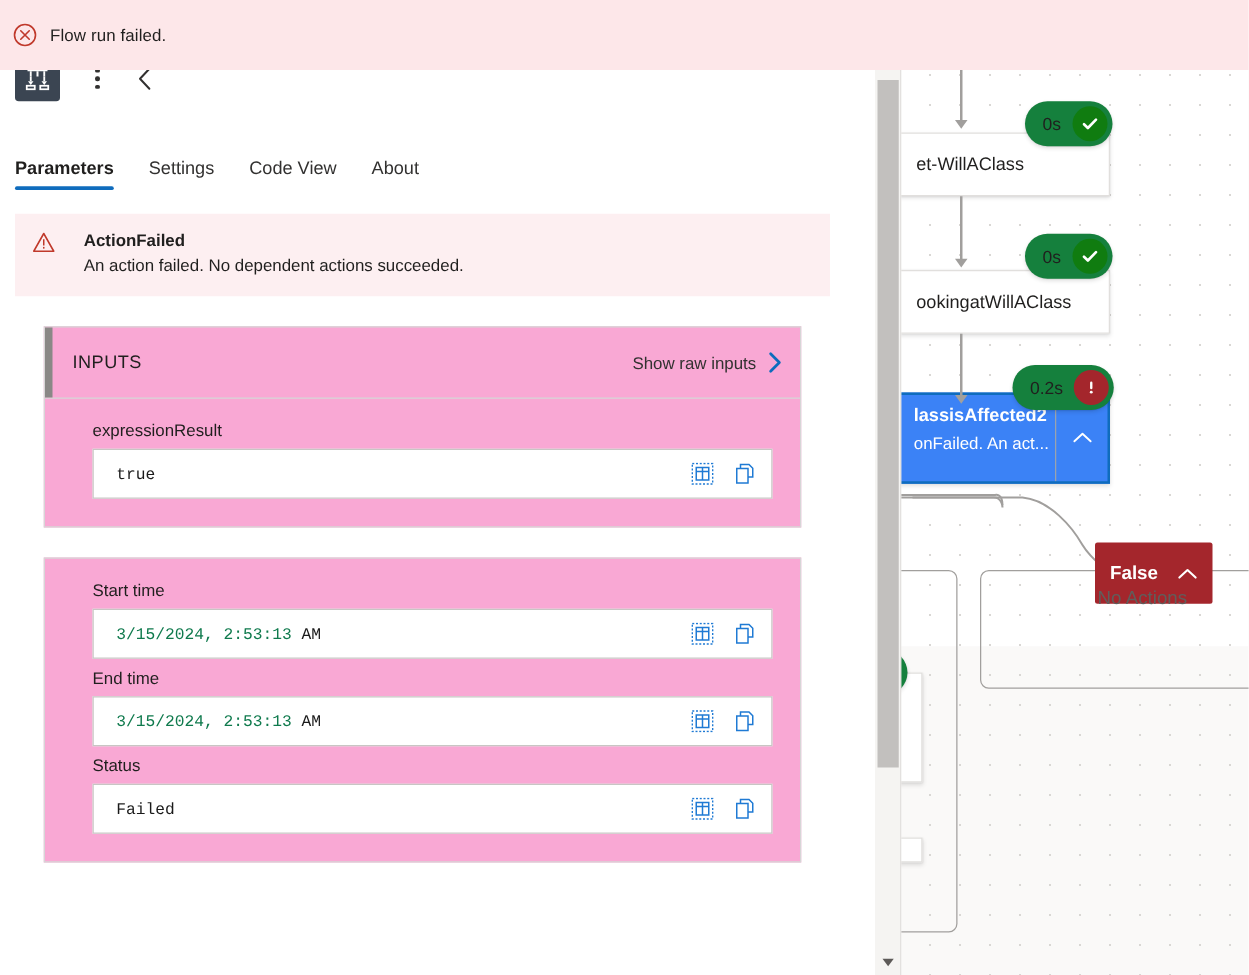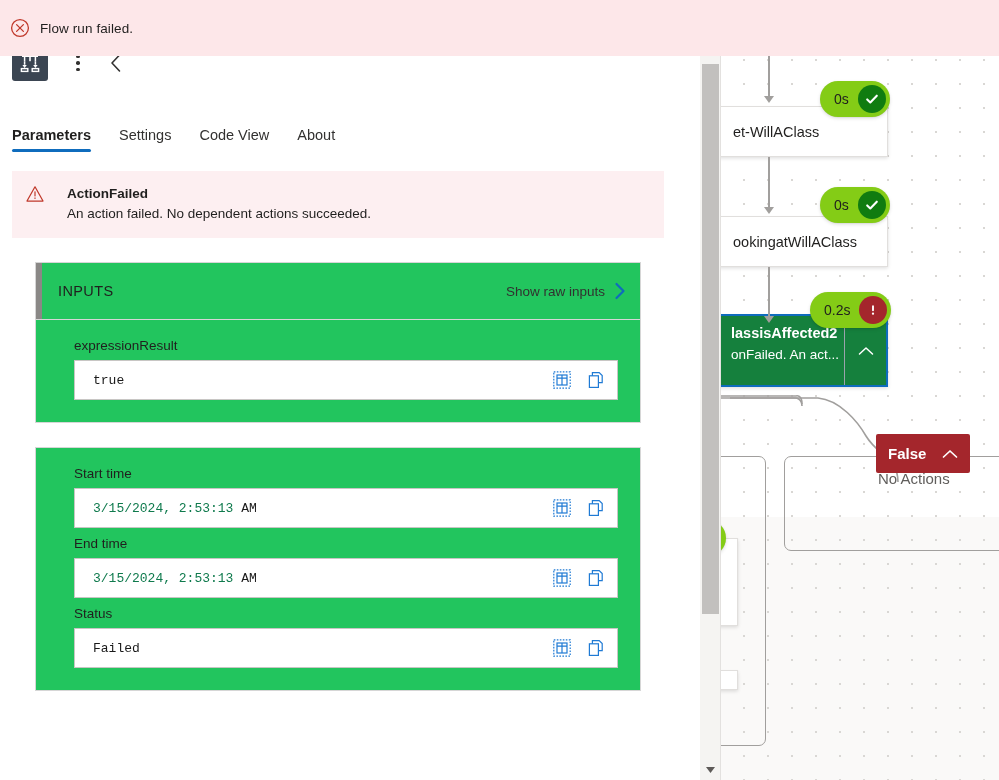--- a/index.html
+++ b/index.html
@@ -91,21 +91,21 @@
   }
   .warn-tri { width: 18px; height: 18px; flex: 0 0 18px; margin-right: 11px; margin-top: 1px; }
   .af-title { font-size: 13.5px; font-weight: 700; color: #201f1e; line-height: 1.35; }
   .af-body  { font-size: 13.5px; color: #201f1e; line-height: 1.5; margin-top: 1px; }
 
   
   .section {
     margin: 24px 0 0 35px;
     width: 606px;
     border: 1px solid #d6d6d6;
-    background: #22c55e;
+    background: #f9a8d4;
   }
   .section-head {
     position: relative;
     height: 57px;
     display: flex; align-items: center;
     padding: 0 14px 0 22px;
     border-bottom: 1px solid #d6d6d6;
   }
   .section-head::before {
     content: ""; position: absolute; left: 0; top: 0; bottom: 0;
@@ -168,40 +168,40 @@
     background: #ffffff;
     border: 1px solid #e1dfdd;
     box-shadow: 0 1.6px 3.6px rgba(0,0,0,.13), 0 .3px .9px rgba(0,0,0,.10);
     display: flex; align-items: center;
     padding-left: 14px;
     font-size: 14.5px; color: #201f1e;
     cursor: pointer;
     white-space: nowrap; overflow: hidden;
   }
   .node.selected {
-    background: #15803d;
+    background: #3b82f6;
     border: 2px solid #0f6cbd;
     color: #ffffff;
     display: block; padding: 0;
   }
   .node.selected .n-main {
     padding: 9px 0 0 14px; font-weight: 700; font-size: 14.5px;
   }
   .node.selected .n-sub {
     padding: 6px 0 0 14px; font-size: 13.5px; font-weight: 400;
   }
   .node.selected .n-collapse {
     position: absolute; right: 0; top: 0; bottom: 0; width: 42px;
     border-left: 1px solid #9aa3ad;
     display: flex; align-items: center; justify-content: center;
   }
   .badge {
     position: absolute;
     height: 36px;
-    background: #84cc16;
+    background: #15803d;
     border-radius: 18px;
     box-shadow: 0 1.6px 3.6px rgba(0,0,0,.13), 0 .3px .9px rgba(0,0,0,.11);
     display: flex; align-items: center;
     padding: 0 4px 0 14px;
     font-size: 14px; color: #201f1e;
     z-index: 6;
     text-align: right;
   }
   .badge .dot {
     width: 28px; height: 28px; border-radius: 50%;
@@ -213,21 +213,21 @@
   .dot.fail { background: #a4262c; }
   .arrow-line { position: absolute; background: #a19f9d; width: 2px; z-index: 2; }
   .arrow-head {
     position: absolute; width: 0; height: 0;
     border-left: 5px solid transparent; border-right: 5px solid transparent;
     border-top: 7px solid #a19f9d; z-index: 2;
   }
   .false-chip {
     position: absolute;
     background: #a4262c; color: #fff;
-    height: 39px; border-radius: 2px;
+    height: 49px; border-radius: 2px;
     display: flex; align-items: center;
     padding: 0 12px;
     font-size: 15px; font-weight: 700;
     z-index: 7; cursor: pointer;
   }
   .false-chip .fc-chev { margin-left: 16px; display: flex; }
   .no-actions {
     position: absolute;
     font-size: 15px; color: #605e5c;
     z-index: 7;

